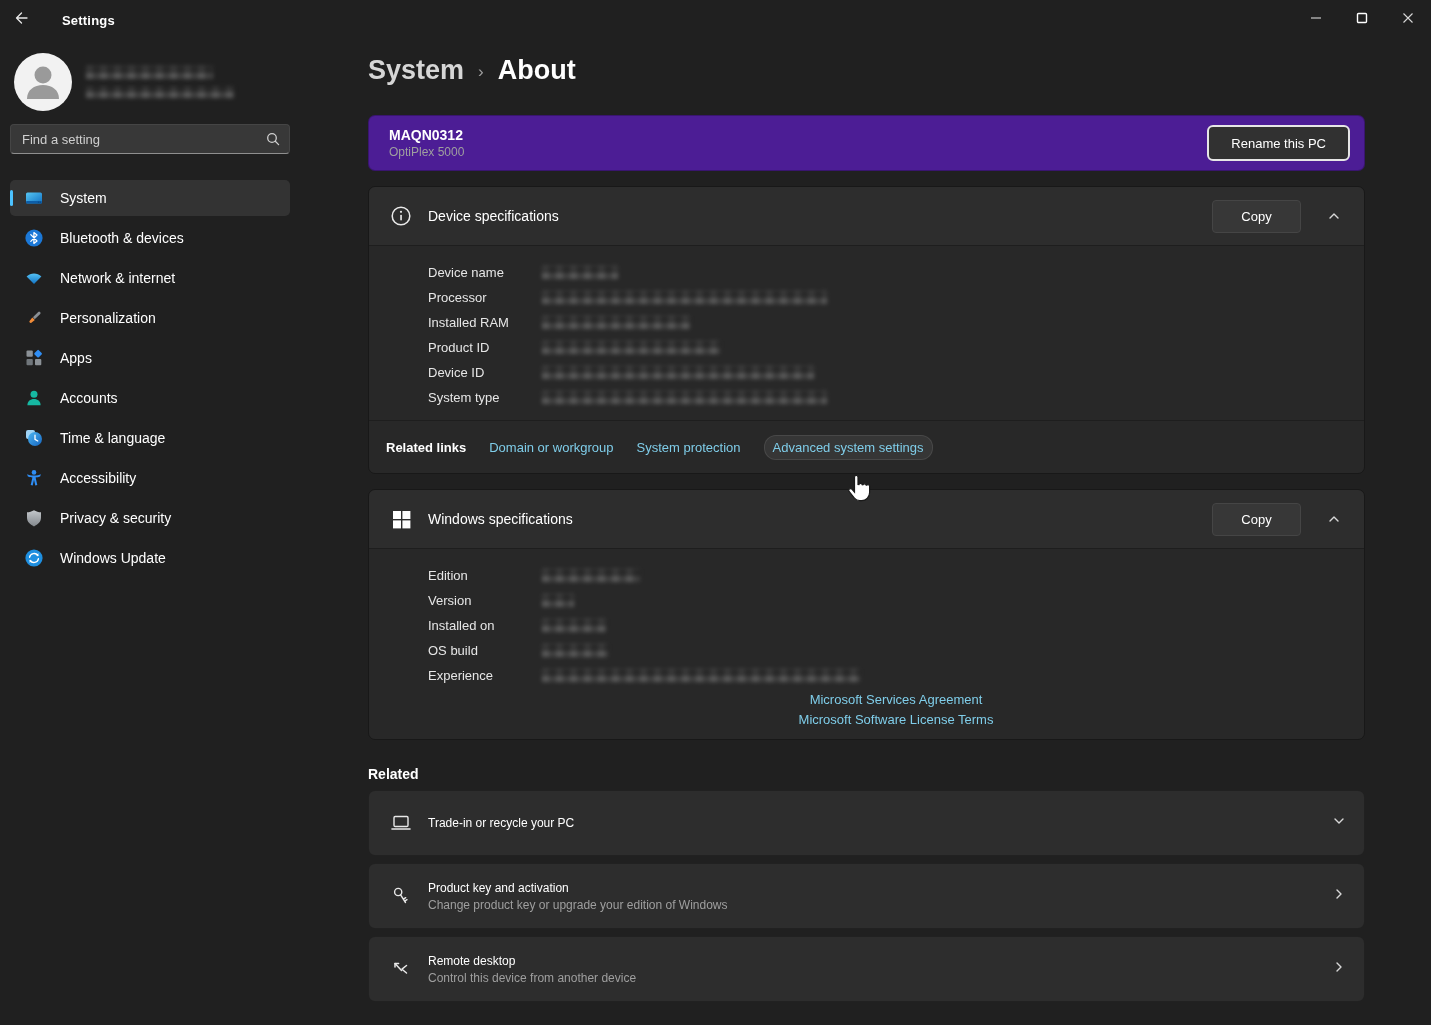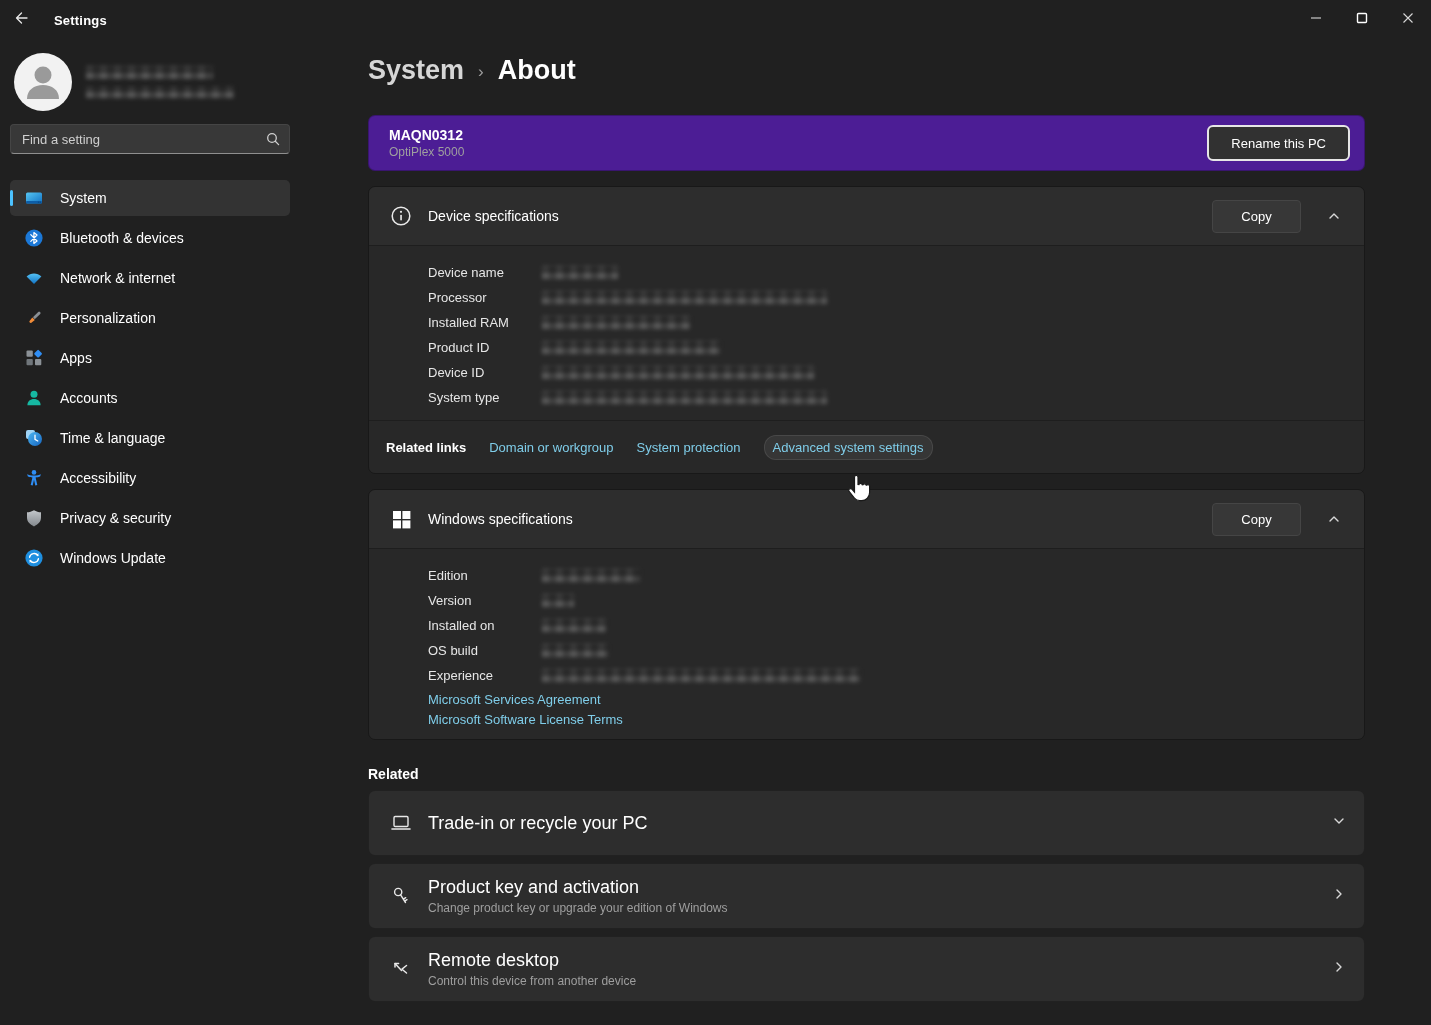--- a/index.html
+++ b/index.html
@@ -7,21 +7,21 @@
   body {
     font-family: "Liberation Sans", "DejaVu Sans", sans-serif;
     background:#202020; color:#ffffff; position:relative;
     -webkit-font-smoothing: antialiased;
   }
   .window { width:1431px; height:1025px; position:relative; overflow:hidden; }
 
   
   .titlebar { height:40px; display:flex; align-items:center; }
   .back-btn { width:42px; height:40px; display:flex; align-items:center; justify-content:center; }
-  .app-title { font-size:13px; font-weight:700; letter-spacing:.2px; margin-left:12px; }
+  .app-title { font-size:13px; font-weight:700; letter-spacing:.2px; margin-left:20px; }
   .win-controls { margin-left:auto; display:flex; height:40px; }
   .win-btn { width:46px; height:40px; display:flex; align-items:center; justify-content:center; }
 
   
   .sidebar { position:absolute; top:40px; left:0; width:300px; bottom:0; padding:10px 10px 0 10px; }
   .profile { display:flex; align-items:center; gap:14px; padding:2px 4px; height:64px; }
   .avatar { width:58px; height:58px; border-radius:50%; background:#f2f2f2; position:relative; overflow:hidden; flex:0 0 auto; }
   .avatar svg { position:absolute; inset:0; }
   .profile-lines { display:flex; flex-direction:column; gap:7px; }
 
@@ -65,35 +65,35 @@
   .expander { margin-top:15px; border-radius:7px; overflow:hidden; border:1px solid rgba(0,0,0,.25); }
   .exp-header { height:58px; background:#2d2d2d; display:flex; align-items:center; padding:0 19px 0 20px; }
   .exp-icon { width:24px; display:flex; justify-content:center; }
   .exp-title { font-size:14px; margin-left:15px; }
   .copy-btn { margin-left:auto; width:89px; height:33px; background:#373737; border:1px solid #454545;
     border-radius:4px; color:#ffffff; font-size:13px; font-family:inherit; }
   .exp-chevron { width:44px; display:flex; justify-content:flex-end; padding-right:3px; }
   .exp-body { background:#282828; border-top:1px solid #1e1e1e; padding:14px 0 10px 0; }
   .spec-row { height:25px; display:flex; align-items:center; padding-left:59px; }
   .spec-label { width:114px; font-size:13px; color:#e6e6e6; flex:0 0 auto; }
-  .links-block { padding:4px 0 2px 59px; display:flex; flex-direction:column; gap:5px; }
+  .links-block { padding:4px 0 2px 59px; display:flex; flex-direction:column; gap:5px;text-align:center; }
 
   .link { color:#7fcde9; font-size:13px; text-decoration:none; }
   .related-links-strip { background:#282828; border-top:1px solid #1e1e1e; height:53px;
     display:flex; align-items:center; padding-left:17px; gap:23px; }
   .rl-label { font-size:13px; font-weight:700; }
   .hoverbox { background:rgba(255,255,255,.065); border:1px solid rgba(255,255,255,.09);
     border-radius:12px; padding:4px 8px; }
 
   .related-heading { margin-top:26px; font-size:14px; font-weight:700; height:17px; }
   .rel-card { margin-top:7px; height:66px; display:flex; align-items:center; padding:0 17px 0 20px; background:#2d2d2d; }
   .rel-card:first-of-type { margin-top:13px; }
   .rel-icon { width:24px; display:flex; justify-content:center; flex:0 0 auto; }
   .rel-text { margin-left:15px; display:flex; flex-direction:column; gap:3px; }
-  .rel-title { font-size:18px; color:#ffffff; }
+  .rel-title { font-size:12px; color:#ffffff; }
   .rel-sub { font-size:12px; color:#9f9f9f; }
   .rel-chevron { margin-left:auto; }
 
   .cursor { position:absolute; left:845px; top:474px; z-index:50; pointer-events:none; }
 </style>
 </head>
 <body>
 
 <div class="window">
 

